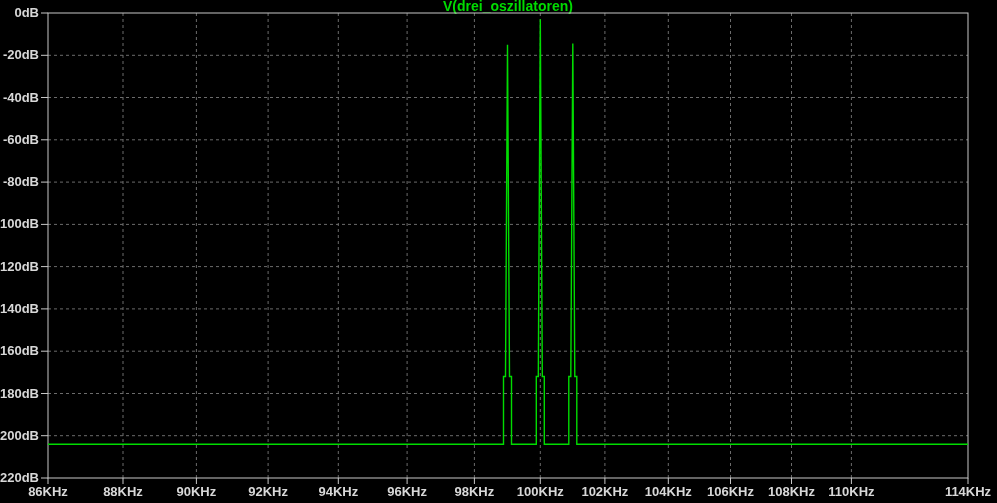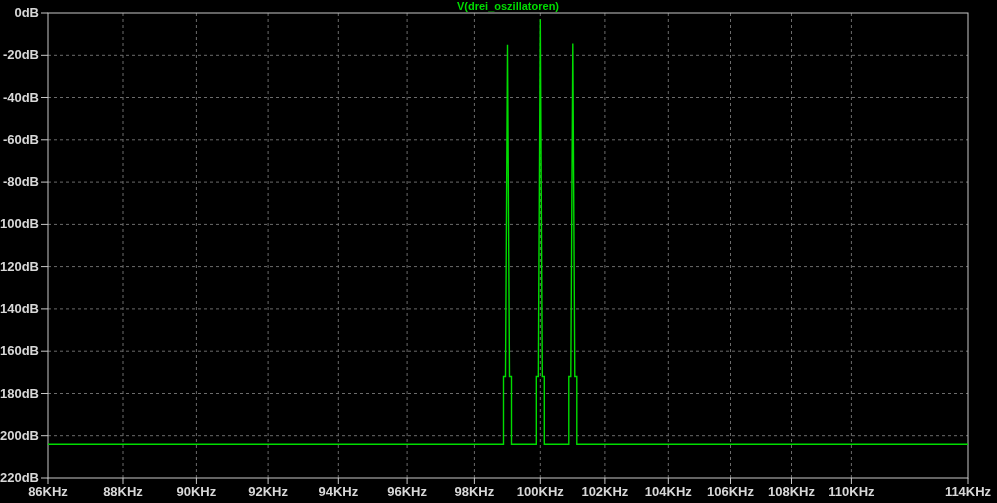--- a/index.html
+++ b/index.html
@@ -17,21 +17,21 @@
     background: #000;
     font-family: "Liberation Sans", sans-serif;
   }
   .plot-title {
     position: absolute;
     left: 48px;
     top: 0px;
     width: 920px;
     height: 13px;
     text-align: center;
-    font-size: 11px;
+    font-size: 14px;
     font-weight: bold;
     line-height: 13px;
     letter-spacing: 0px;
     white-space: nowrap;
   }
   svg.chart {
     position: absolute;
     left: 0;
     top: 0;
   }

